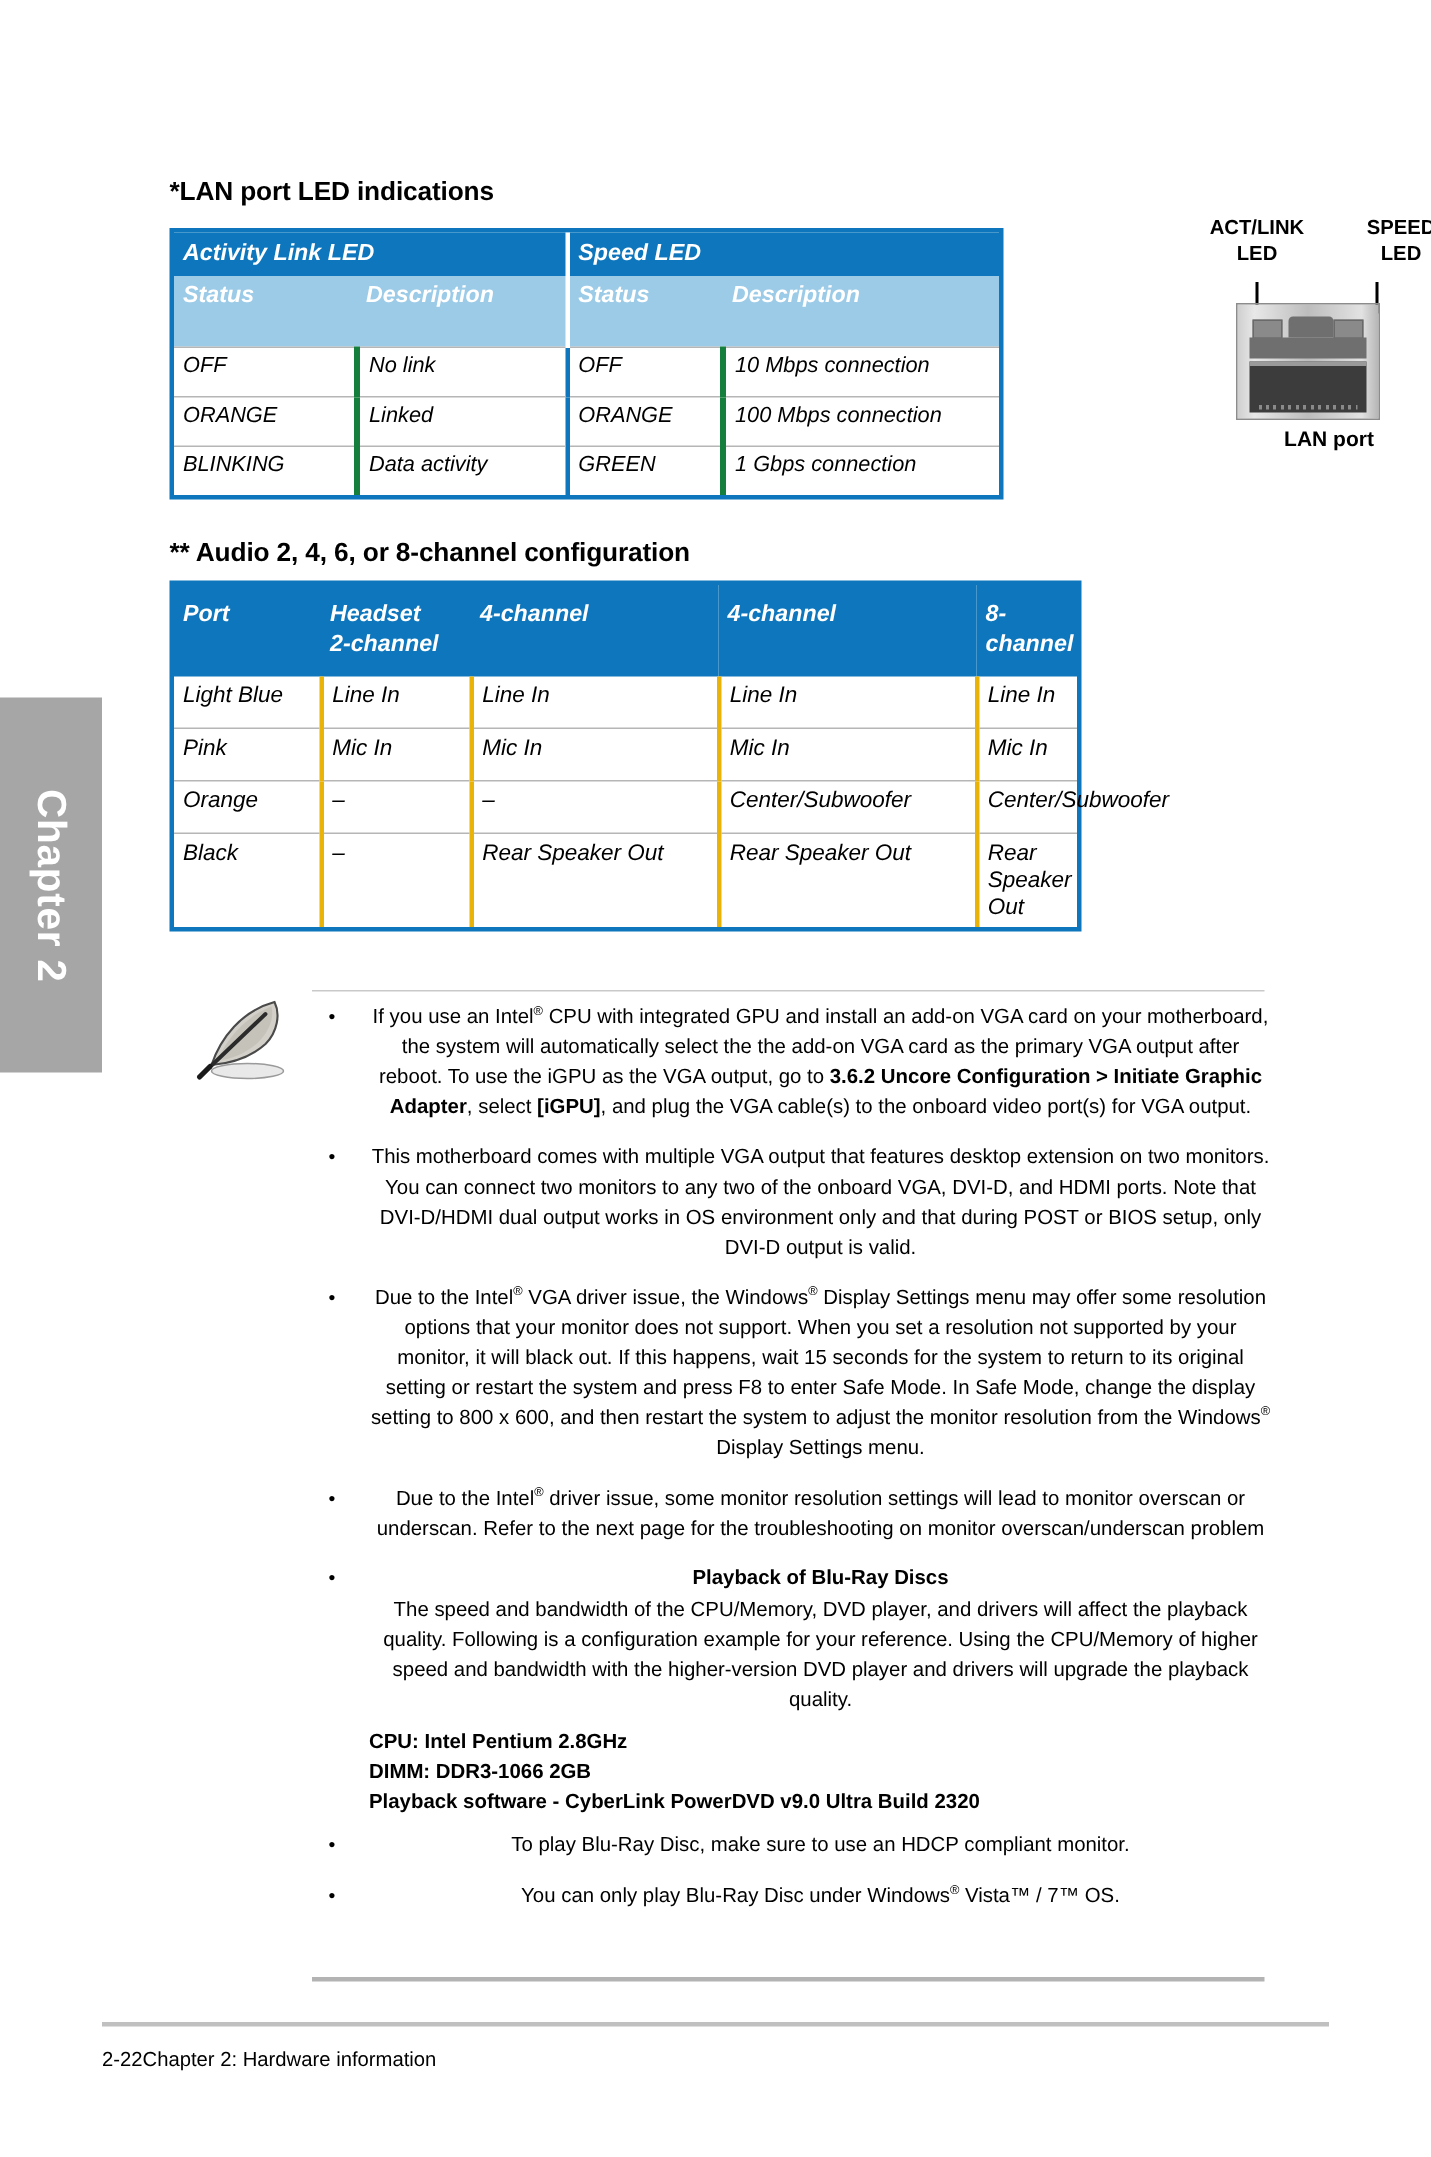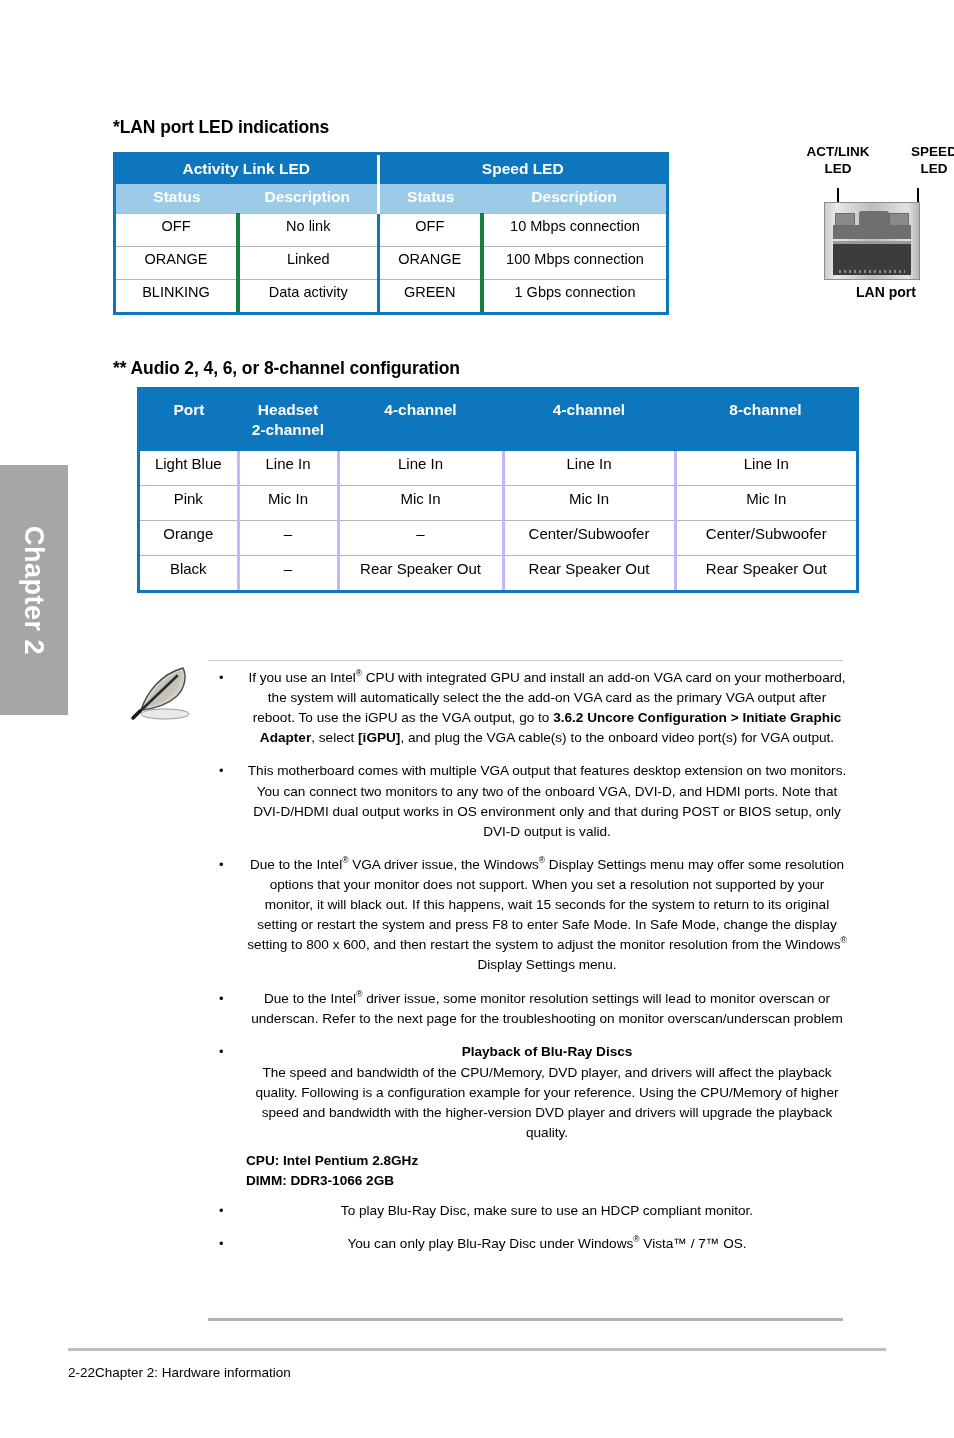--- a/index.html
+++ b/index.html
@@ -67,23 +67,24 @@
 
   
   table {
     border-collapse: collapse;
     table-layout: fixed;
     font-size: 14.5px;
   }
   table td, table th {
     padding: 4px 6px 5px 6px;
     vertical-align: top;
-    text-align: center;
+    text-align: left;
     font-weight: normal;
     line-height: 1.18;
+    font-style: italic;
   }
 
   
   .lan-table-wrap {
     position: absolute;
     left: 0;
     top: 152px;
     width: 556px;
     border: 3px solid #0d76bc;
     box-sizing: border-box;
@@ -96,45 +97,44 @@
     font-size: 15.5px;
     padding-top: 5px;
     padding-bottom: 6px;
   }
   .lan-table tr.head-sub th {
     background: #9ccbe8;
     color: #ffffff;
     font-weight: bold;
     font-size: 15.5px;
     padding-top: 4px;
-    padding-bottom: 6px;
+    padding-bottom: 24px;
   }
   .lan-table tbody td {
     border-top: 1px solid #b6b6b6;
     height: 23px;
   }
   .lan-table .c1 { width: 122px; }
   .lan-table .c2 { width: 140px; }
   .lan-table .c3 { width: 104px; }
   .lan-table .c4 { width: auto; }
   .lan-table .vdiv-gray { border-left: 4px solid #15803d; }
   .lan-table .vdiv-blue { border-left: 3px solid #0d76bc; }
   .lan-table tr.head-main th.vdiv-blue,
   .lan-table tr.head-sub th.vdiv-blue { border-left: 3px solid #ffffff; }
   .lan-table tr.head-sub th.vdiv-gray { border-left: none; }
 
   
   .audio-table-wrap {
     position: absolute;
     left: 0;
     top: 387px;
-    width: 722px;
+    width: 608px;
     border: 3px solid #0d76bc;
     box-sizing: border-box;
-    margin-left: 24px;
   }
   .audio-table { width: 100%; }
   .audio-table thead th {
     background: #0d76bc;
     color: #ffffff;
     font-weight: bold;
     font-size: 15.5px;
     padding-top: 10px;
     padding-bottom: 11px;
     line-height: 1.3;
@@ -143,21 +143,21 @@
     border-top: 1px solid #b6b6b6;
     height: 25px;
     font-size: 15px;
   }
   .audio-table tbody tr:first-child td { border-top: none; }
   .audio-table .a1 { width: 98px; }
   .audio-table .a2 { width: 100px; }
   .audio-table .a3 { width: 165px; }
   .audio-table .a4 { width: 172px; }
   .audio-table .a5 { width: auto; }
-  .audio-table td.vb { border-left: 3px solid #c4b5fd; }
+  .audio-table td.vb { border-left: 3px solid #eab308; }
   .audio-table th.vb { border-left: none; }
 
   
   .lan-diagram {
     position: absolute;
     left: 683px;
     top: 144px;
     width: 180px;
     height: 180px;
   }
@@ -507,20 +507,21 @@
     </div>
 
     <div class="note-item">
       <span class="bullet">•</span>
       <span class="note-text"><span class="note-sub-title">Playback of Blu-Ray Discs</span>The speed and bandwidth of the CPU/Memory, DVD player, and drivers will affect the playback quality. Following is a configuration example for your reference. Using the CPU/Memory of higher speed and bandwidth with the higher-version DVD player and drivers will upgrade the playback quality.</span>
     </div>
 
     <div class="spec-block">
       <div>CPU: Intel Pentium 2.8GHz</div>
       <div>DIMM: DDR3-1066 2GB</div>
+      <div>Playback software - CyberLink PowerDVD v9.0 Ultra Build 2320</div>
     </div>
 
     <div class="note-item">
       <span class="bullet">•</span>
       <span class="note-text">To play Blu-Ray Disc, make sure to use an HDCP compliant monitor.</span>
     </div>
 
     <div class="note-item">
       <span class="bullet">•</span>
       <span class="note-text">You can only play Blu-Ray Disc under Windows<sup>®</sup> Vista™ / 7™ OS.</span>

